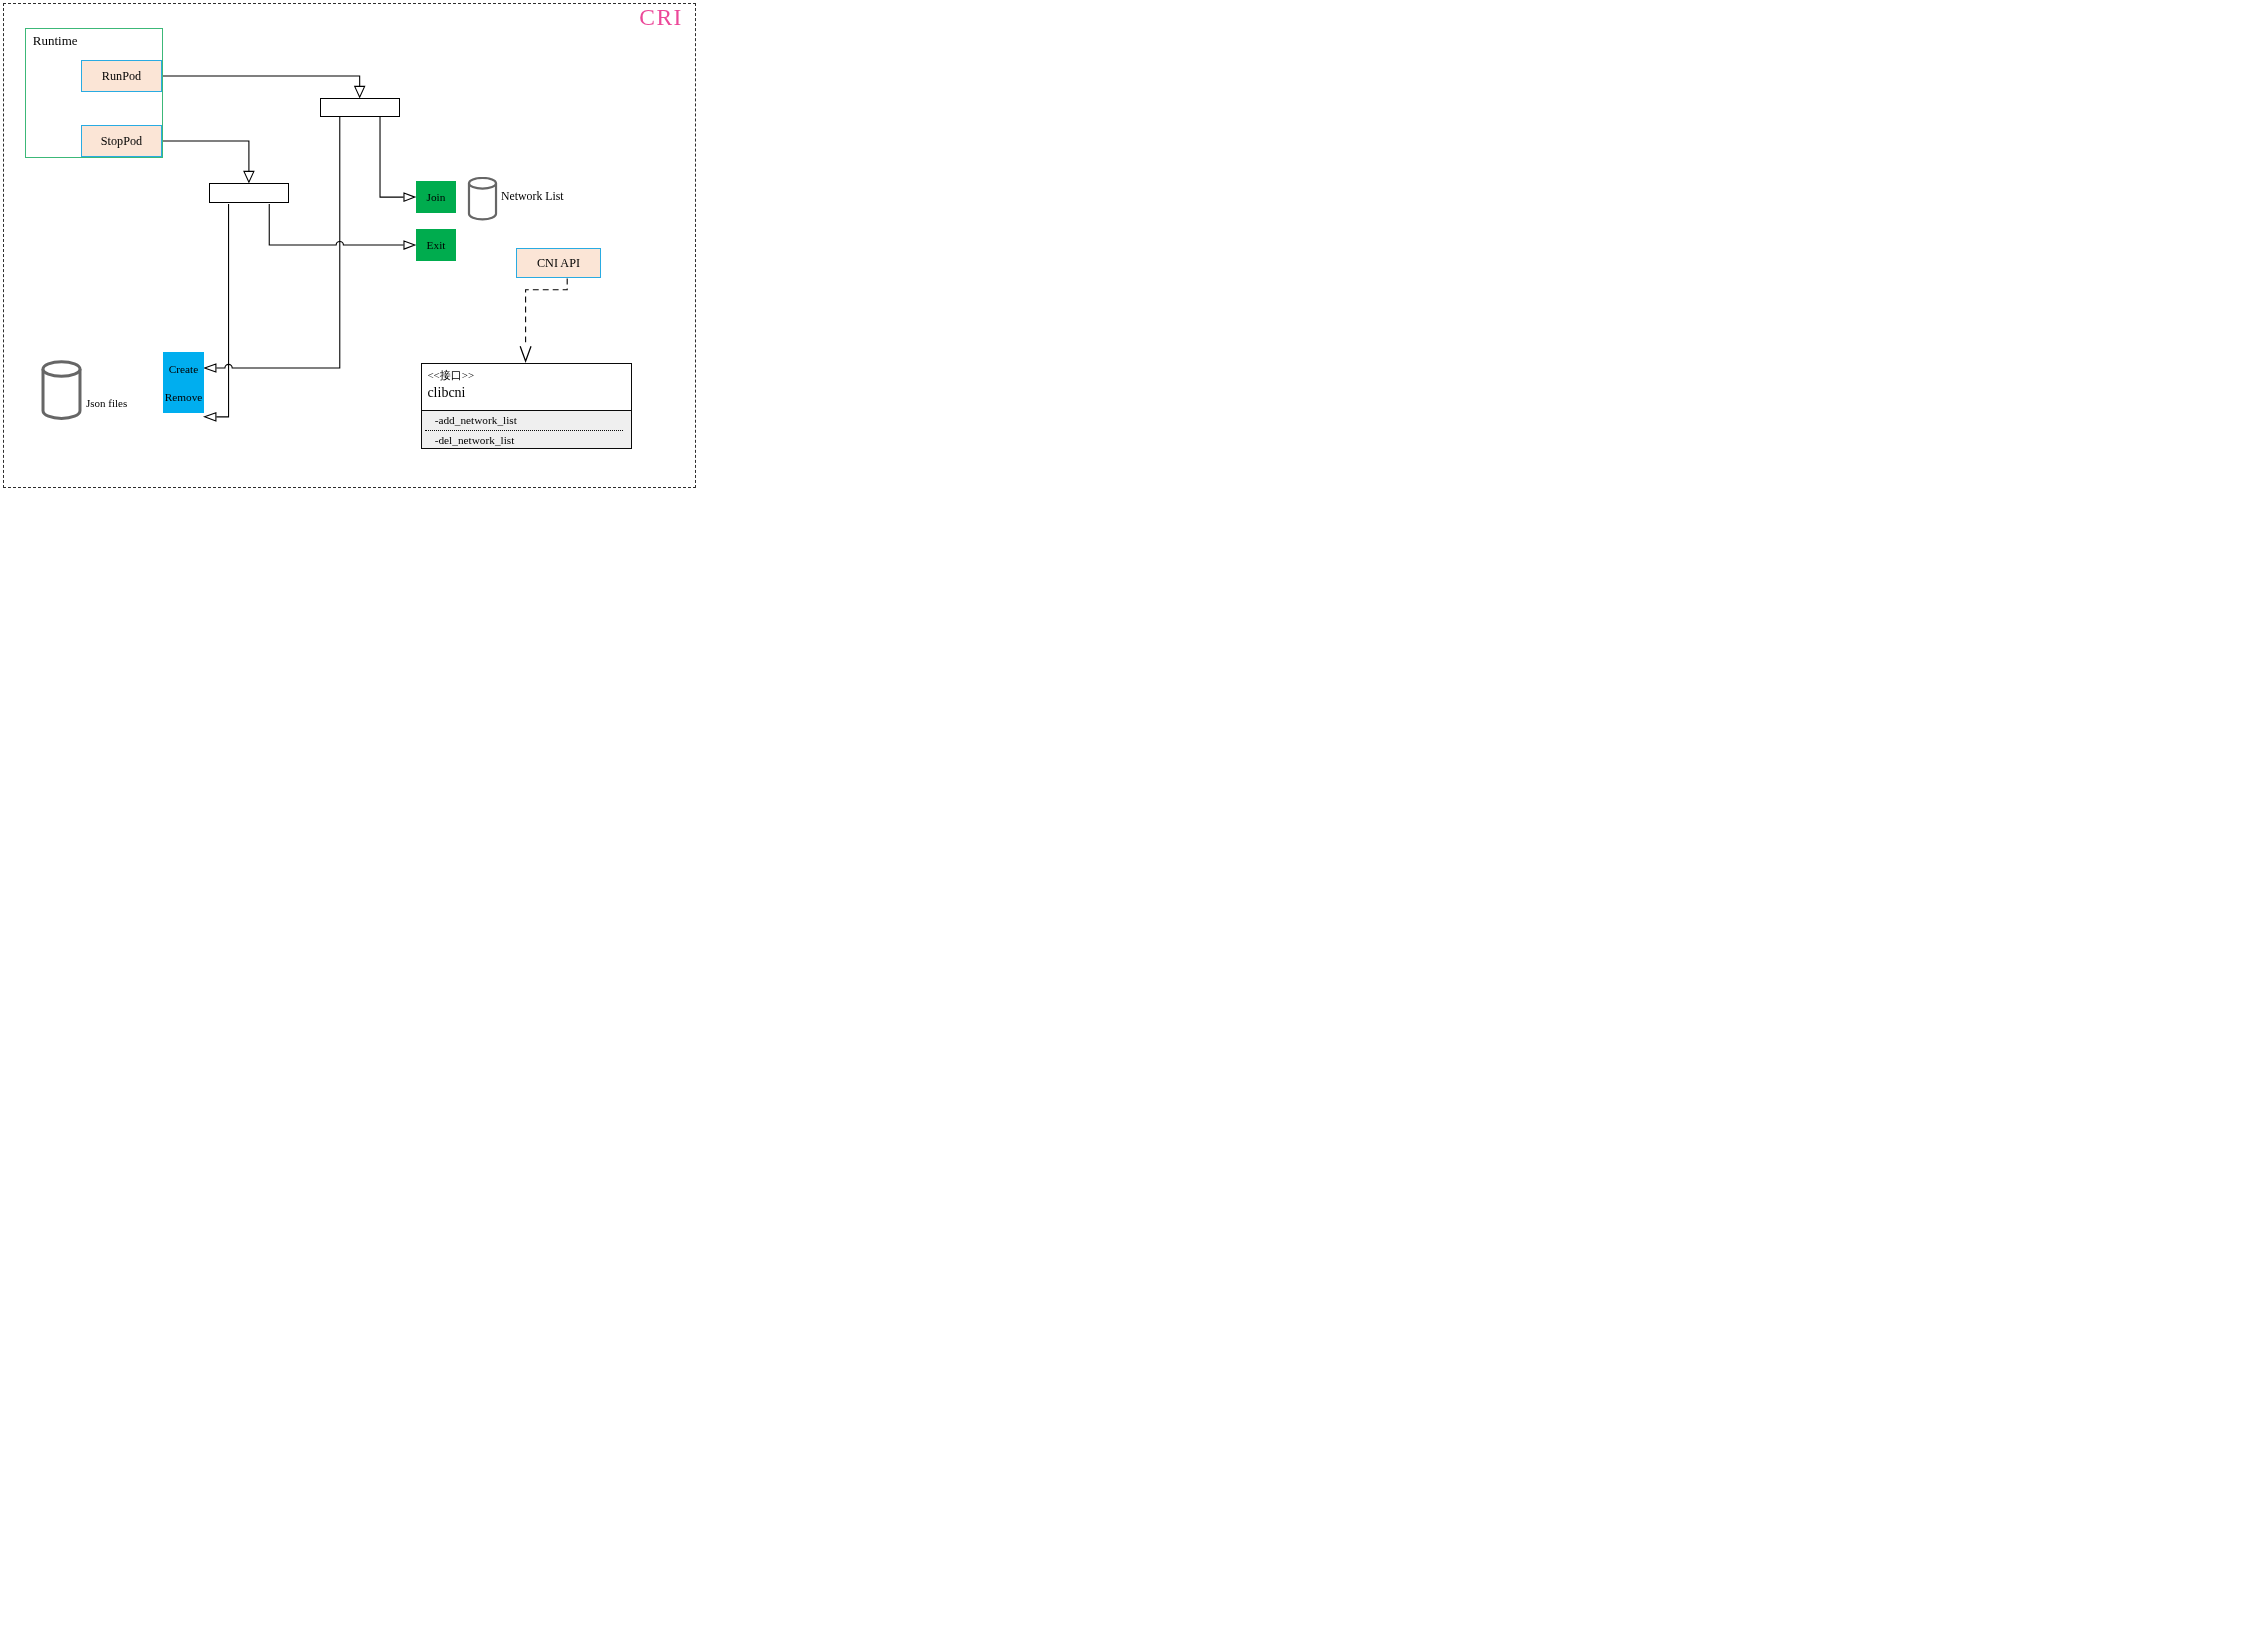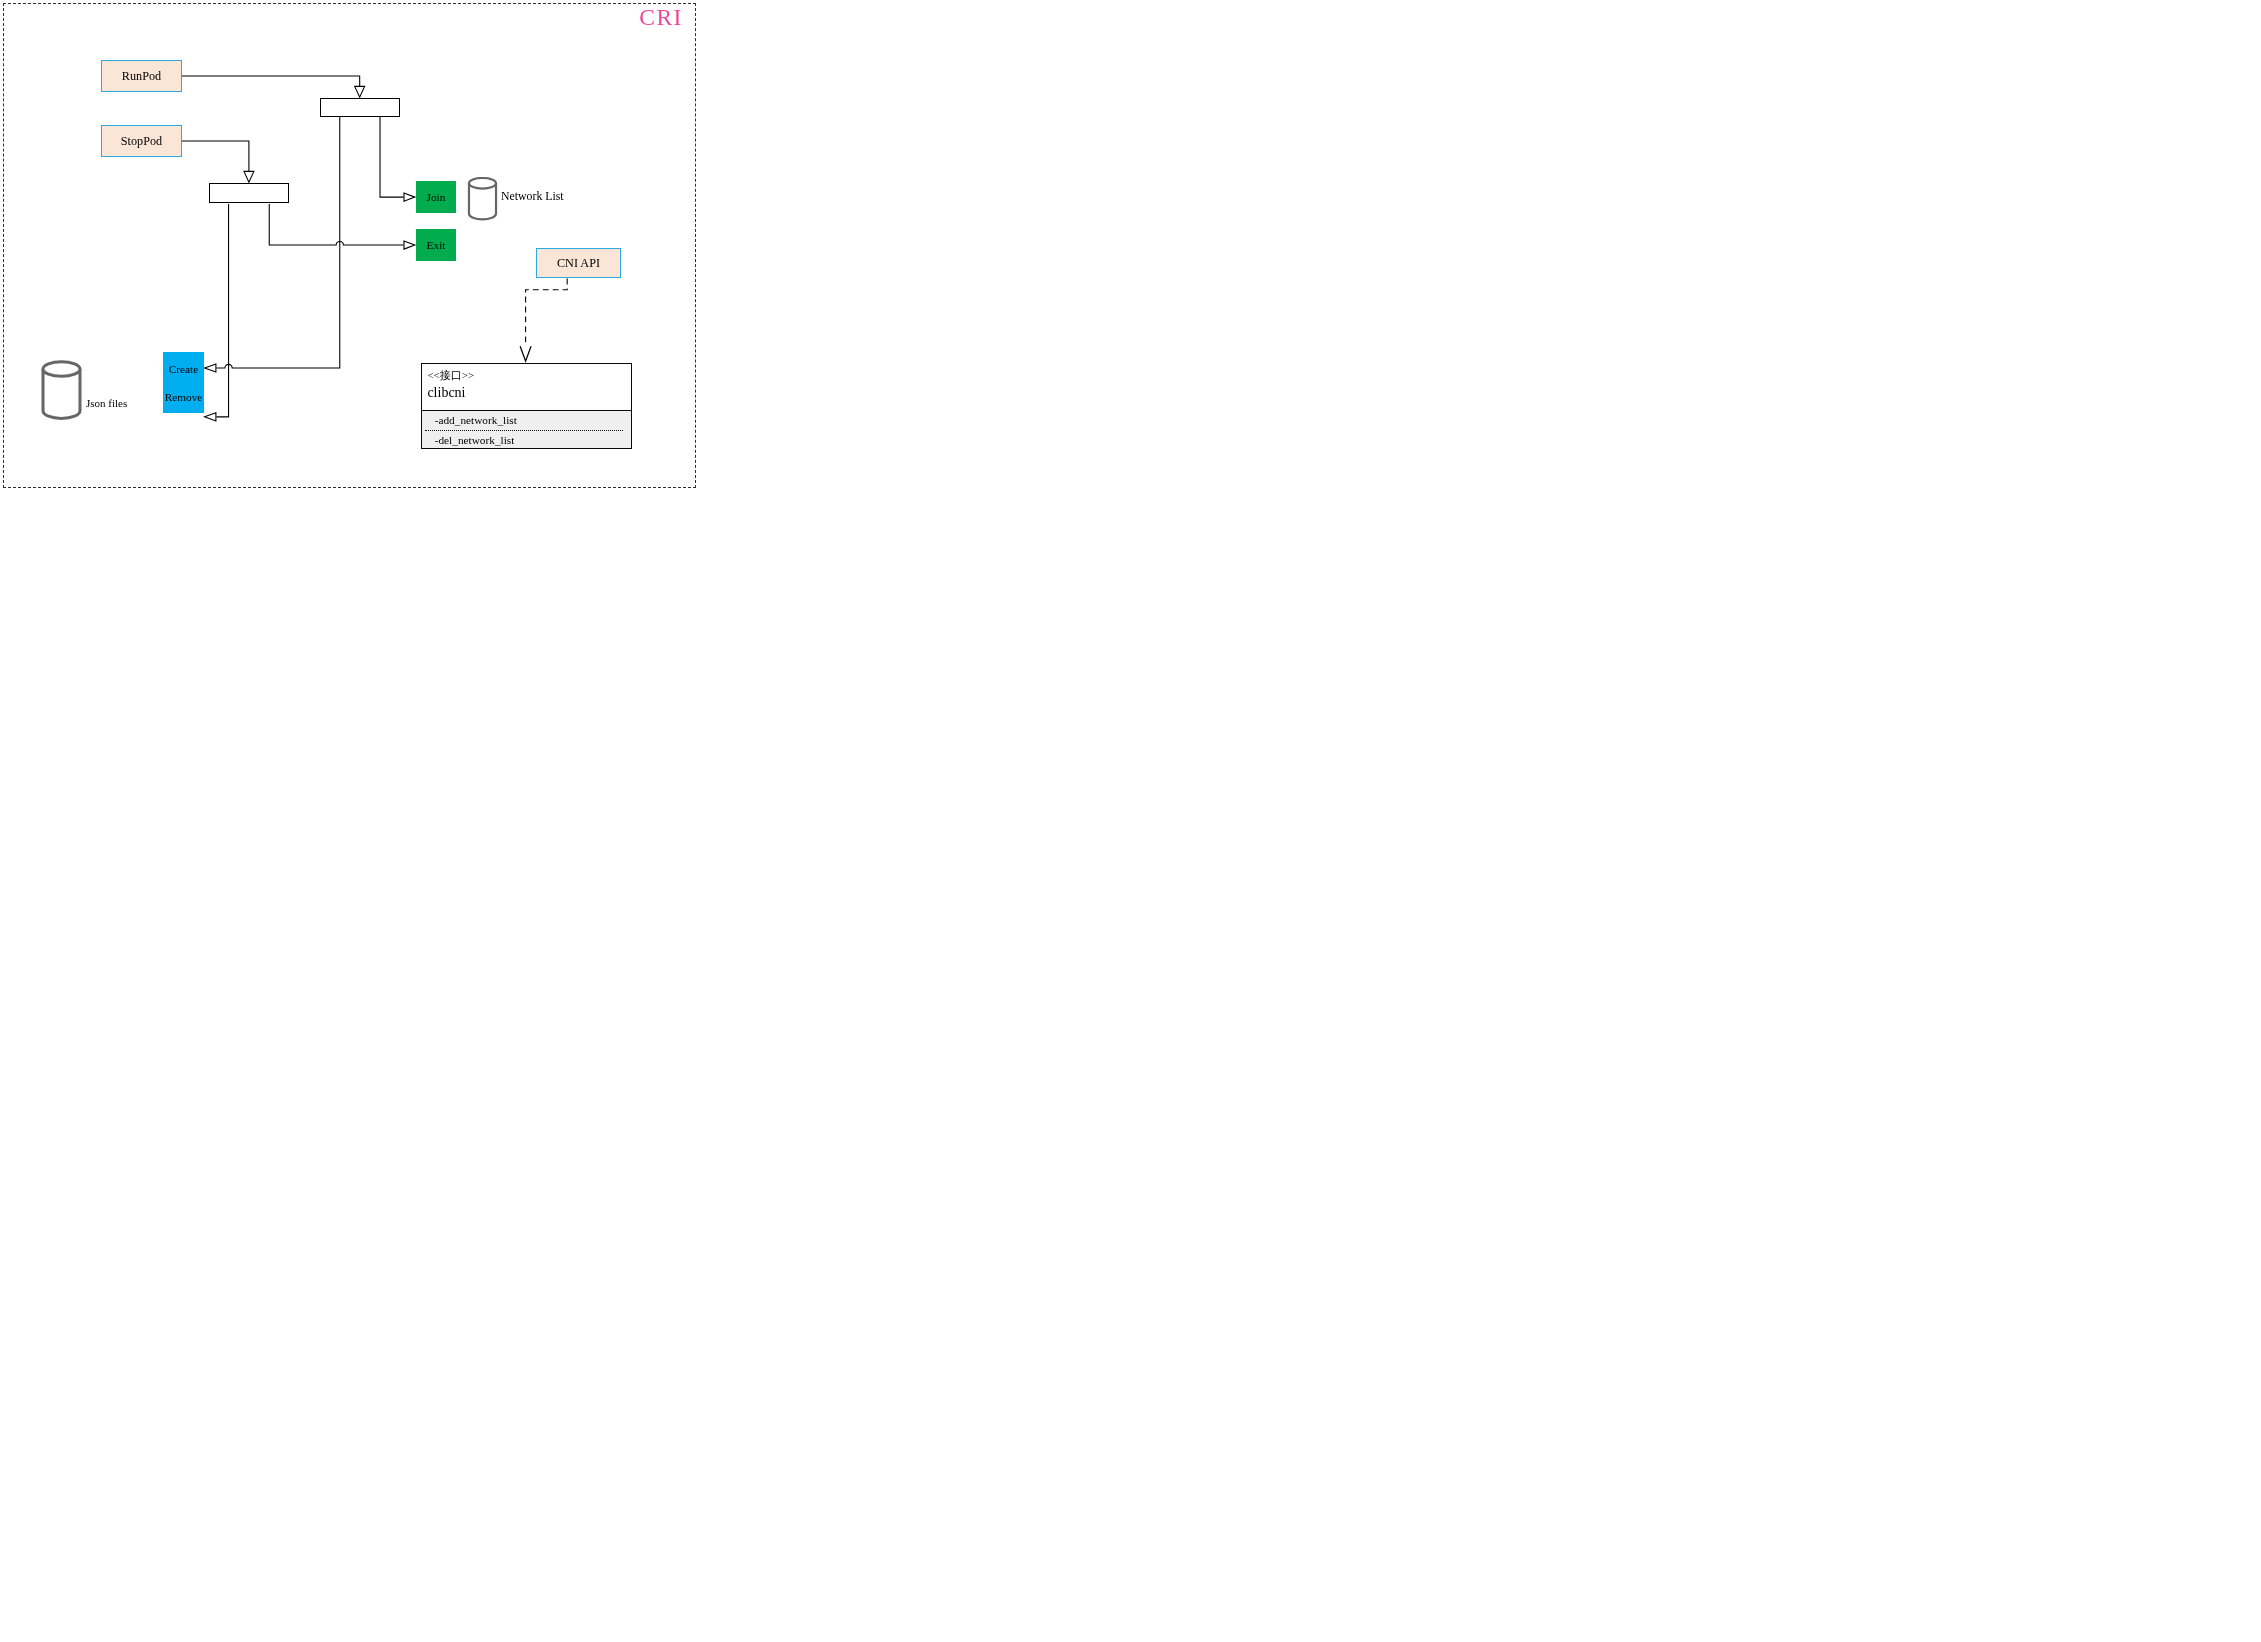--- a/index.html
+++ b/index.html
@@ -6,21 +6,21 @@
   .canvas{
     position:relative;width:699px;height:491px;background:#fff;overflow:hidden;
     font-family:"Liberation Serif","DejaVu Serif",serif;color:#000;
   }
   .outer-border{position:absolute;left:3.2px;top:3.2px;right:3.2px;bottom:3.2px;border:0.9px dashed #2e2e2e;}
   .cri-title{position:absolute;top:6.3px;right:16.3px;font-size:23.5px;letter-spacing:1.4px;line-height:1;}
   .box{position:absolute;box-sizing:border-box;background:#fff;}
   .box-label{position:absolute;left:6.8px;top:3.6px;font-size:13px;white-space:nowrap;}
   .btn{position:absolute;box-sizing:border-box;display:flex;align-items:center;justify-content:center;
        font-size:12.2px;white-space:nowrap;}
-  .peach{background:#fbe5d6;border:0.9px solid #29abe2;margin-left:20px;}
+  .peach{background:#fbe5d6;border:0.9px solid #29abe2;}
   .green{background:#00ac4e;}
   .blue{background:#00aeef;}
   .junction{position:absolute;box-sizing:border-box;border:1.4px solid #000;background:#fff;}
   .wires{position:absolute;left:0;top:0;pointer-events:none;}
   .cyl-label{position:absolute;font-size:11.3px;white-space:nowrap;}
   .uml{position:absolute;left:421px;top:363px;width:211px;height:86px;box-sizing:border-box;
        border:1.4px solid #0a0a0a;background:#fff;}
   .uml-top{position:absolute;left:0;top:0;right:0;height:46px;}
   .uml-stereotype{position:absolute;left:5.4px;top:3.6px;font-size:11px;}
   .uml-name{position:absolute;left:5.4px;top:21px;font-size:14px;}
@@ -62,20 +62,23 @@
       <polygon points="784,191 806,191 795,215"></polygon>
       <polygon points="539,379 561,379 550,403"></polygon>
       <polygon points="893,427 893,445 917,436"></polygon>
       <polygon points="893,533 893,551 917,542"></polygon>
       <polygon points="477,805 477,823 452,814"></polygon>
       <polygon points="477,913 477,931 452,922"></polygon>
       <polyline points="1150,766 1162,799 1174,766" fill="none" stroke-width="2.8"></polyline>
     </g>
   </svg>
 
+  <div class="box" style="left:25px;top:28px;width:138px;height:130px;border:0.7px solid #3cb878;">
+    <div class="box-label">Runtime</div>
+  </div>
   <div class="btn peach" style="left:81px;top:60px;width:81px;height:32px;">RunPod</div>
   <div class="btn peach" style="left:81px;top:125px;width:81px;height:32px;">StopPod</div>
 
   <div class="junction" style="left:320px;top:98px;width:80px;height:19px;"></div>
   <div class="junction" style="left:209px;top:183px;width:80px;height:20.4px;"></div>
 
   <svg class="cyl" style="left:466px;top:177px;" width="33" height="44" viewBox="0 0 100 140">
     <path d="M7,20 L7,117 A43,18 0 0,0 93,117 L93,20" fill="#fff" stroke="#666" stroke-width="7"></path>
     <ellipse cx="50" cy="20" rx="43" ry="17" fill="#fff" stroke="#666" stroke-width="7"></ellipse>
   </svg>

